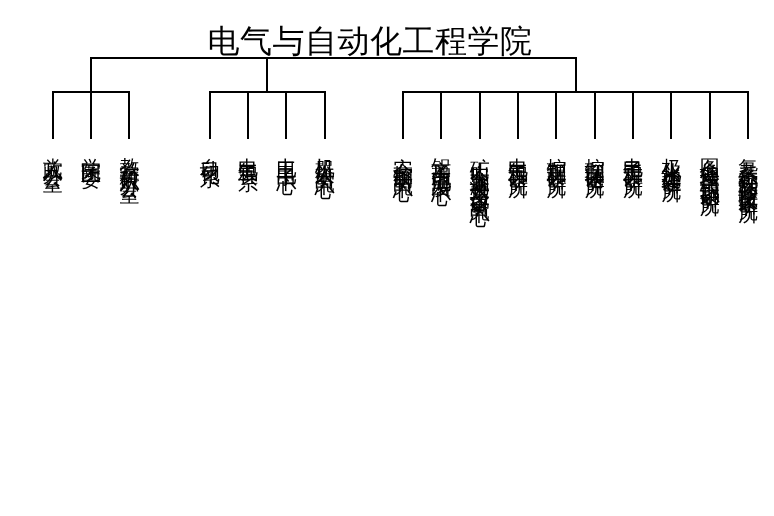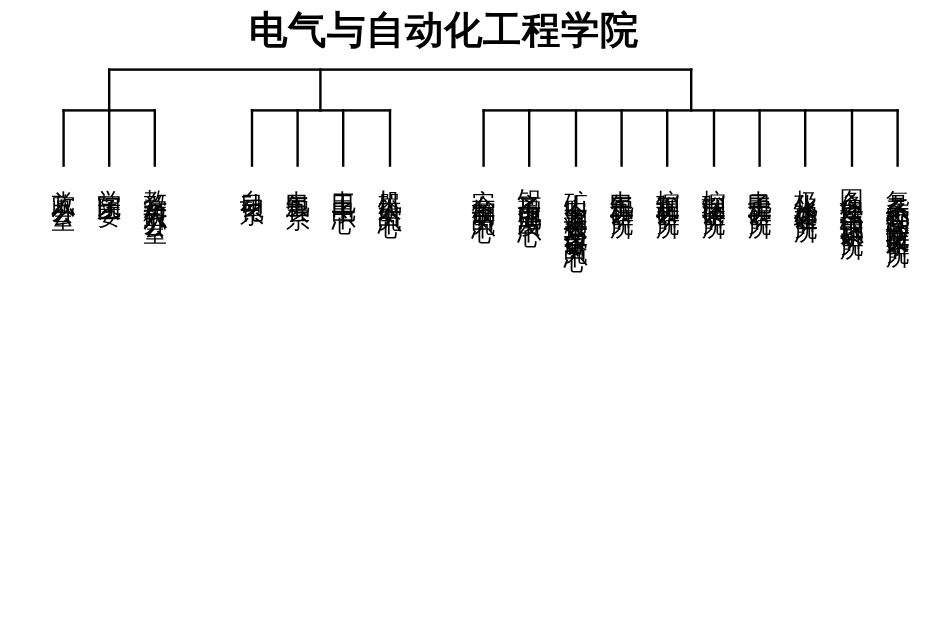--- a/index.html
+++ b/index.html
@@ -10,26 +10,26 @@
   }
   .chart {
     position: relative;
     width: 774px;
     height: 516px;
     background: #ffffff;
     overflow: hidden;
   }
   .title {
     position: absolute;
-    top: 4px;
+    top: 20px;
     left: 370px;
     transform: translateX(-50%);
     margin: 0;
     font-size: 32px;
-    font-weight: bold;
+    font-weight: normal;
     color: #000000;
     letter-spacing: 0.5px;
     white-space: nowrap;
   }
   .line {
     position: absolute;
     background: #000000;
   }
   .node-label {
     position: absolute;

